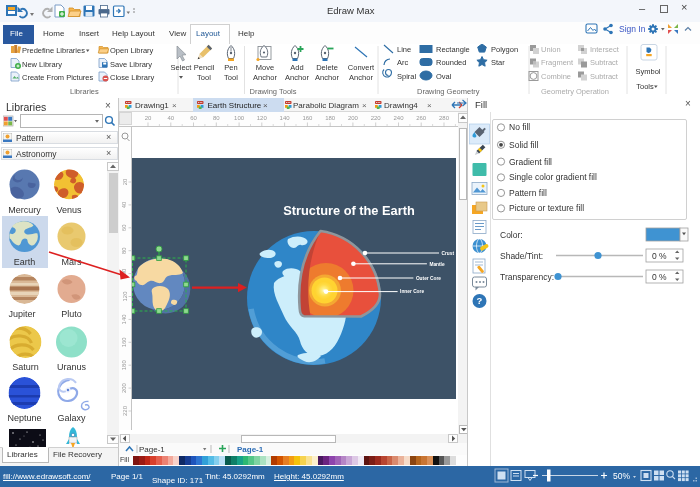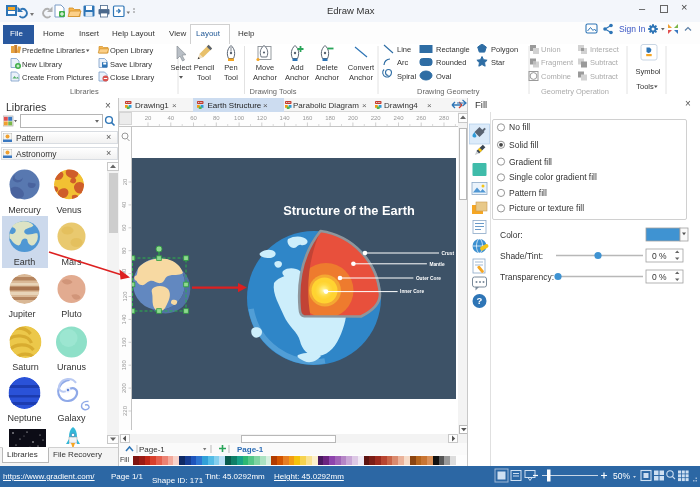--- a/index.html
+++ b/index.html
@@ -876,21 +876,21 @@
       <line x1="110" y1="2" x2="110" y2="10" stroke="#bbb"></line>
       <text x="118" y="9" fill="#2b6cb5" font-weight="bold">Page-1</text>
     </svg>
 
     <div class="abs" style="left:119px;top:455px;width:348px;height:11px;background:#fdfdfd;"></div>
     <div class="txt" style="left:120px;top:456px;font-size:7px;color:#333;">Fill</div>
     <div id="palette" class="abs" style="left:133px;top:455.5px;height:9px;font-size:0;"><span style="display:inline-block;width:5.77px;height:9px;background:#7f1511"></span><span style="display:inline-block;width:5.77px;height:9px;background:#9c1a13"></span><span style="display:inline-block;width:5.77px;height:9px;background:#bf2718"></span><span style="display:inline-block;width:5.77px;height:9px;background:#d8402c"></span><span style="display:inline-block;width:5.77px;height:9px;background:#e4604e"></span><span style="display:inline-block;width:5.77px;height:9px;background:#ec8273"></span><span style="display:inline-block;width:5.77px;height:9px;background:#f3aa9c"></span><span style="display:inline-block;width:5.77px;height:9px;background:#f9d2c9"></span><span style="display:inline-block;width:5.77px;height:9px;background:#0f2a66"></span><span style="display:inline-block;width:5.77px;height:9px;background:#173d94"></span><span style="display:inline-block;width:5.77px;height:9px;background:#1f55bc"></span><span style="display:inline-block;width:5.77px;height:9px;background:#2e75d2"></span><span style="display:inline-block;width:5.77px;height:9px;background:#31a0d8"></span><span style="display:inline-block;width:5.77px;height:9px;background:#54bce6"></span><span style="display:inline-block;width:5.77px;height:9px;background:#84cfee"></span><span style="display:inline-block;width:5.77px;height:9px;background:#badff5"></span><span style="display:inline-block;width:5.77px;height:9px;background:#0a5c4e"></span><span style="display:inline-block;width:5.77px;height:9px;background:#0f8068"></span><span style="display:inline-block;width:5.77px;height:9px;background:#17a287"></span><span style="display:inline-block;width:5.77px;height:9px;background:#2db873"></span><span style="display:inline-block;width:5.77px;height:9px;background:#54c687"></span><span style="display:inline-block;width:5.77px;height:9px;background:#7fd4a2"></span><span style="display:inline-block;width:5.77px;height:9px;background:#abe2c2"></span><span style="display:inline-block;width:5.77px;height:9px;background:#d6f0e0"></span><span style="display:inline-block;width:5.77px;height:9px;background:#b33c00"></span><span style="display:inline-block;width:5.77px;height:9px;background:#d35400"></span><span style="display:inline-block;width:5.77px;height:9px;background:#e67e22"></span><span style="display:inline-block;width:5.77px;height:9px;background:#f39c12"></span><span style="display:inline-block;width:5.77px;height:9px;background:#f4c20d"></span><span style="display:inline-block;width:5.77px;height:9px;background:#f6d34f"></span><span style="display:inline-block;width:5.77px;height:9px;background:#f9e291"></span><span style="display:inline-block;width:5.77px;height:9px;background:#fcf0cc"></span><span style="display:inline-block;width:5.77px;height:9px;background:#4a1860"></span><span style="display:inline-block;width:5.77px;height:9px;background:#6b2480"></span><span style="display:inline-block;width:5.77px;height:9px;background:#8e44ad"></span><span style="display:inline-block;width:5.77px;height:9px;background:#a163b8"></span><span style="display:inline-block;width:5.77px;height:9px;background:#b585c6"></span><span style="display:inline-block;width:5.77px;height:9px;background:#c9a6d6"></span><span style="display:inline-block;width:5.77px;height:9px;background:#ddc8e5"></span><span style="display:inline-block;width:5.77px;height:9px;background:#f0e9f4"></span><span style="display:inline-block;width:5.77px;height:9px;background:#5e1410"></span><span style="display:inline-block;width:5.77px;height:9px;background:#7c1d16"></span><span style="display:inline-block;width:5.77px;height:9px;background:#9c2a1e"></span><span style="display:inline-block;width:5.77px;height:9px;background:#b84531"></span><span style="display:inline-block;width:5.77px;height:9px;background:#c96448"></span><span style="display:inline-block;width:5.77px;height:9px;background:#da8a6e"></span><span style="display:inline-block;width:5.77px;height:9px;background:#eab29a"></span><span style="display:inline-block;width:5.77px;height:9px;background:#f6dbc8"></span><span style="display:inline-block;width:5.77px;height:9px;background:#8c4510"></span><span style="display:inline-block;width:5.77px;height:9px;background:#b5651d"></span><span style="display:inline-block;width:5.77px;height:9px;background:#c87533"></span><span style="display:inline-block;width:5.77px;height:9px;background:#d99058"></span><span style="display:inline-block;width:5.77px;height:9px;background:#111111"></span><span style="display:inline-block;width:5.77px;height:9px;background:#555555"></span><span style="display:inline-block;width:5.77px;height:9px;background:#999999"></span><span style="display:inline-block;width:5.77px;height:9px;background:#dddddd"></span></div>
   </div>
 
   <div class="abs" style="left:0;top:466px;width:700px;height:21px;background:#2c67a4;"></div>
-  <div class="txt" style="left:3px;top:472px;font-size:8px;color:#fff;text-decoration:underline;">https://www.gradient.com/</div>
+  <div class="txt" style="left:3px;top:472px;font-size:8px;color:#fff;text-decoration:underline;">fill://www.edrawsoft.com/</div>
   <div class="txt" style="left:111px;top:472px;font-size:8px;color:#fff;">Page 1/1</div>
   <div class="txt" style="left:152px;top:476px;font-size:8px;color:#fff;">Shape ID: 171</div>
   <div class="txt" style="left:205px;top:472px;font-size:8px;color:#fff;">Tint: 45.0292mm</div>
   <div class="txt" style="left:274px;top:472px;font-size:8px;color:#fff;text-decoration:underline;">Height: 45.0292mm</div>
   <div class="txt" style="left:351px;top:472px;font-size:8px;color:#fff;margin-top:24px;">Angle: 0deg</div>
   <div id="statusright">
     <svg class="abs" style="left:490px;top:466px;" width="210" height="21" viewBox="0 0 210 21" font-family="Liberation Sans">
       <rect x="5" y="3" width="13" height="13" fill="none" stroke="#9db8d6" stroke-width="1"></rect>
       <rect x="7.5" y="5.5" width="8" height="8" fill="#cfe0f2"></rect>
       <g fill="none" stroke="#cfe0f2" stroke-width="1">

